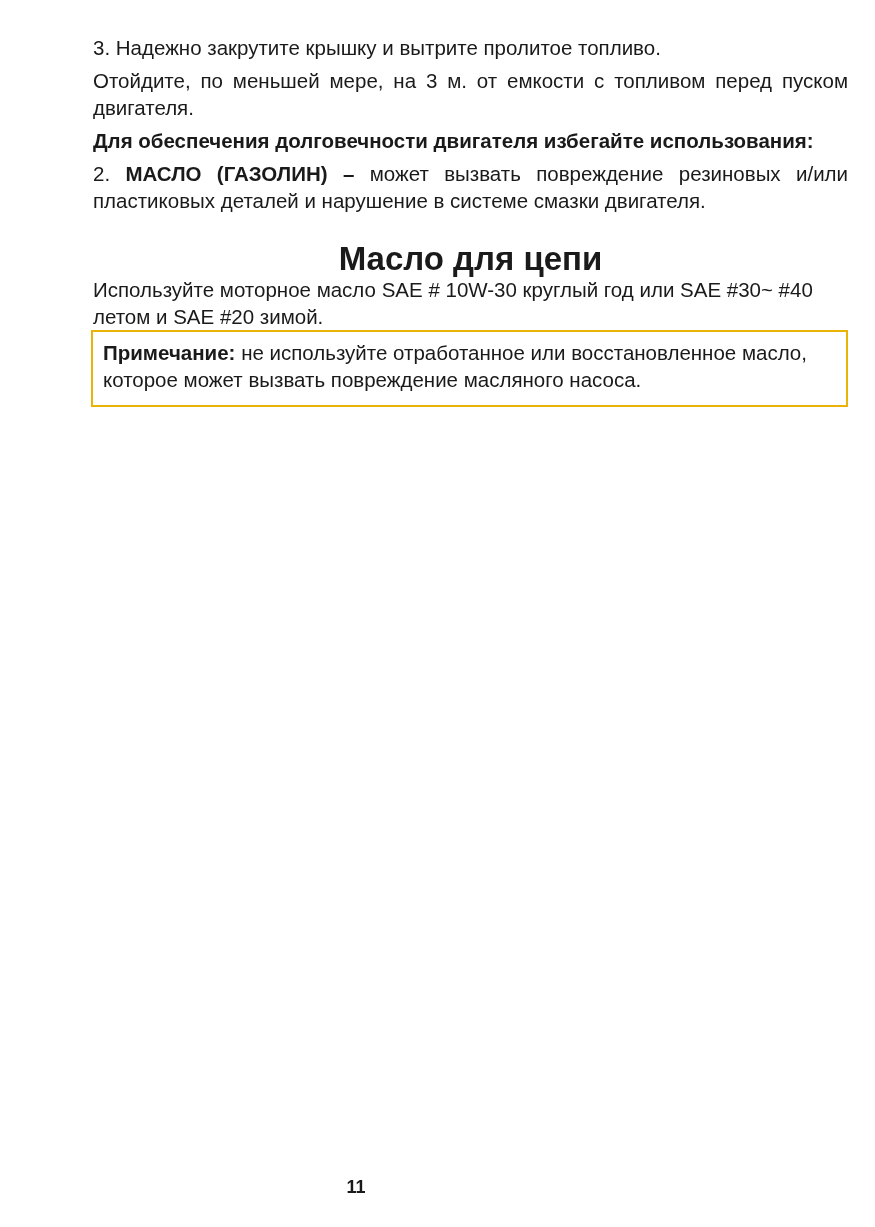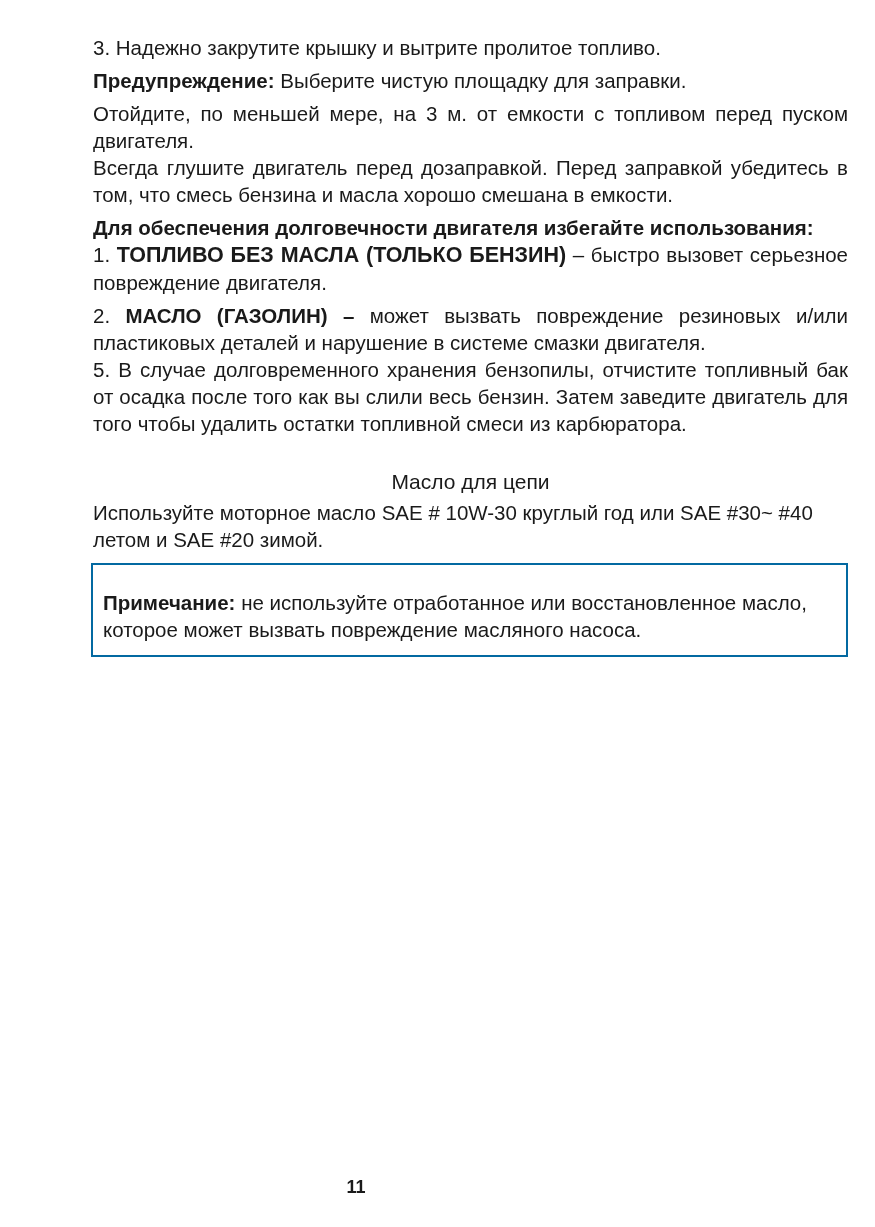--- a/index.html
+++ b/index.html
@@ -3,38 +3,34 @@
 <meta charset="utf-8">
 <style>
   html, body { margin: 0; padding: 0; background: #ffffff; }
   body { width: 875px; height: 1227px; position: relative; overflow: hidden;
          font-family: "Liberation Sans", sans-serif; color: #1a1a1a; }
   .page { position: absolute; left: 93px; top: 34px; width: 755px; }
   .p { font-size: 20.5px; line-height: 27px; margin: 0; text-align: justify; }
   .p.gap { margin-top: 6px; }
   b { font-weight: bold; }
   .bigb { font-weight: bold; font-size: 21.5px; }
-  .heading { text-align: center; font-size: 21px; font-weight: normal; margin: 28px 0 0 0; line-height: 34px; }
-  .note { border: 2px solid #0369a1; margin-top: 10px; padding: 24px 10px 12px 10px; width: 733px; margin-left: -2px; }
+  .heading { text-align: center; font-size: 33px; font-weight: bold; margin: 28px 0 0 0; line-height: 34px; }
+  .note { border: 2px solid #eab308; padding: 7px 10px 12px 10px; width: 733px; margin-left: -2px; }
   .note .p { text-align: left; }
   .pagenum { position: absolute; top: 1177px; left: 0; width: 712px; text-align: center;
              font-size: 18px; font-weight: bold; }
 </style>
 </head>
 <body>
 
 <div class="page">
   <p class="p">3. Надежно закрутите крышку и вытрите пролитое топливо.</p>
-  <p class="p gap"><b>Предупреждение:</b><span> Выберите чистую площадку для заправки.</span></p>
   <p class="p gap">Отойдите, по меньшей мере, на 3 м. от  емкости с топливом перед пуском двигателя.</p>
-  <p class="p">Всегда глушите двигатель перед дозаправкой. Перед заправкой убедитесь в том, что смесь бензина  и масла хорошо  смешана в емкости.</p>
   <p class="p gap" style="text-align:left"><b>Для обеспечения долговечности двигателя избегайте использования:</b></p>
-  <p class="p"><span>1. </span><span class="bigb">ТОПЛИВО БЕЗ МАСЛА (ТОЛЬКО БЕНЗИН)</span><span> – быстро вызовет серьезное повреждение двигателя.</span></p>
   <p class="p gap"><span>2. </span><b>МАСЛО (ГАЗОЛИН) –</b><span> может вызвать повреждение резиновых и/или пластиковых деталей и нарушение в системе смазки двигателя.</span></p>
-  <p class="p">5. В случае долговременного хранения бензопилы, отчистите топливный бак от осадка  после того как вы слили весь бензин. Затем заведите двигатель для того чтобы удалить остатки топливной смеси из карбюратора.</p>
 
   <h2 class="heading">Масло для цепи</h2>
   <p class="p" style="text-align:left">Используйте моторное масло SAE # 10W-30 круглый год или SAE #30~ #40 летом и SAE #20 зимой.</p>
 
   <div class="note">
     <p class="p"><b>Примечание:</b><span> не  используйте отработанное или  восстановленное масло, которое может вызвать повреждение масляного насоса.</span></p>
   </div>
 </div>
 
 <div class="pagenum">11</div>

